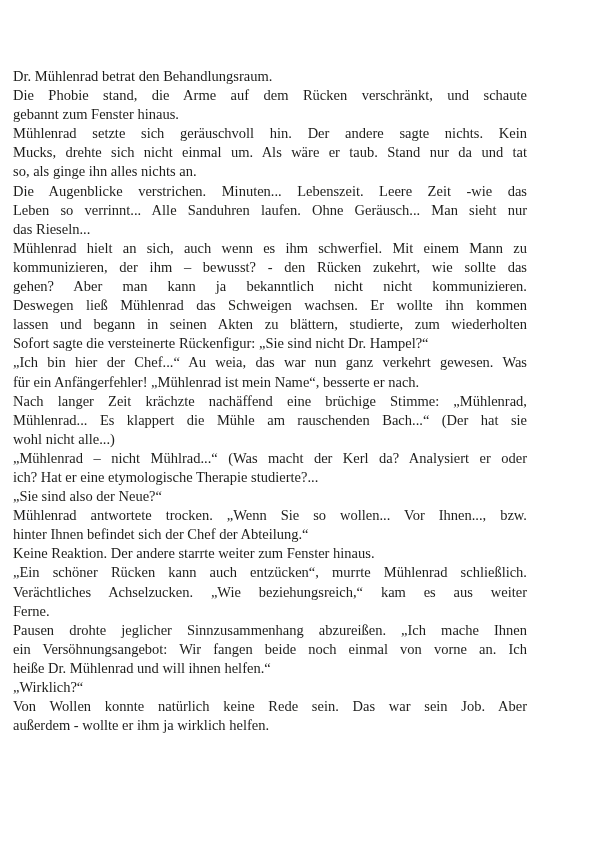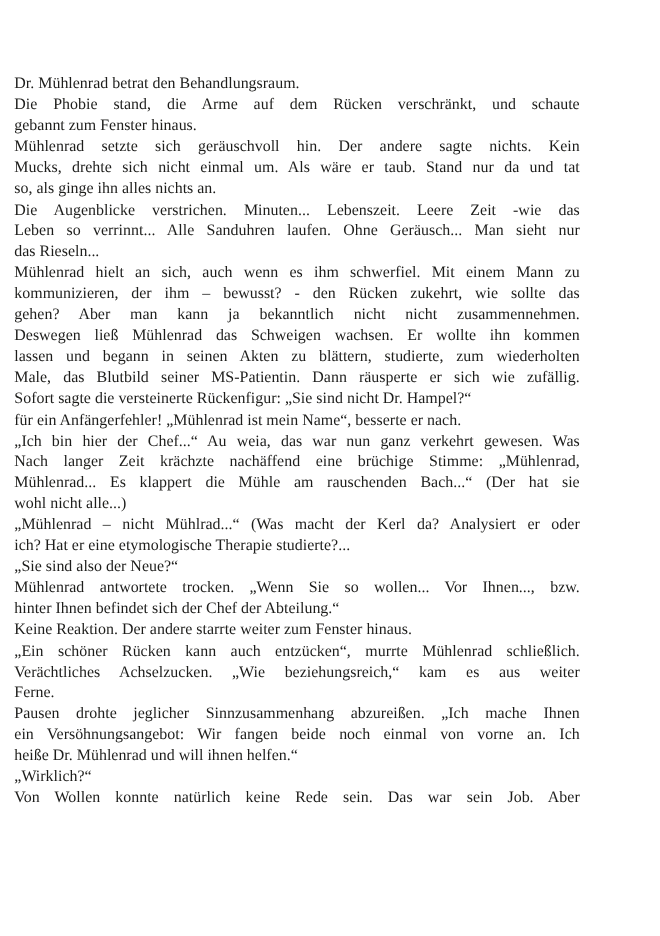--- a/index.html
+++ b/index.html
@@ -45,38 +45,38 @@
       <div class="line">Die Phobie stand, die Arme auf dem Rücken verschränkt, und schaute</div>
       <div class="line para-end">gebannt zum Fenster hinaus.</div>
       <div class="line">Mühlenrad setzte sich geräuschvoll hin. Der andere sagte nichts. Kein</div>
       <div class="line">Mucks, drehte sich nicht einmal um. Als wäre er taub. Stand nur da und tat</div>
       <div class="line para-end">so, als ginge ihn alles nichts an.</div>
       <div class="line">Die Augenblicke verstrichen. Minuten... Lebenszeit. Leere Zeit -wie das</div>
       <div class="line">Leben so verrinnt... Alle Sanduhren laufen. Ohne Geräusch... Man sieht nur</div>
       <div class="line para-end">das Rieseln...</div>
       <div class="line">Mühlenrad hielt an sich, auch wenn es ihm schwerfiel. Mit einem Mann zu</div>
       <div class="line">kommunizieren, der ihm – bewusst? - den Rücken zukehrt, wie sollte das</div>
-      <div class="line">gehen? Aber man kann ja bekanntlich nicht nicht zusammennehmen.</div>
+      <div class="line">gehen? Aber man kann ja bekanntlich nicht nicht kommunizieren.</div>
       <div class="line">Deswegen ließ Mühlenrad das Schweigen wachsen. Er wollte ihn kommen</div>
       <div class="line">lassen und begann in seinen Akten zu blättern, studierte, zum wiederholten</div>
-      <div class="line">Male, das Blutbild seiner MS-Patientin. Dann räusperte er sich wie zufällig.</div>
       <div class="line para-end">Sofort sagte die versteinerte Rückenfigur: „Sie sind nicht Dr. Hampel?“</div>
+      <div class="line">„Ich bin hier der Chef...“ Au weia, das war nun ganz verkehrt gewesen. Was</div>
       <div class="line para-end">für ein Anfängerfehler! „Mühlenrad ist mein Name“, besserte er nach.</div>
-      <div class="line">„Ich bin hier der Chef...“ Au weia, das war nun ganz verkehrt gewesen. Was</div>
       <div class="line">Nach langer Zeit krächzte nachäffend eine brüchige Stimme: „Mühlenrad,</div>
       <div class="line">Mühlenrad... Es klappert die Mühle am rauschenden Bach...“ (Der hat sie</div>
       <div class="line para-end">wohl nicht alle...)</div>
       <div class="line">„Mühlenrad – nicht Mühlrad...“ (Was macht der Kerl da? Analysiert er oder</div>
       <div class="line para-end">ich? Hat er eine etymologische Therapie studierte?...</div>
       <div class="line para-end">„Sie sind also der Neue?“</div>
       <div class="line">Mühlenrad antwortete trocken. „Wenn Sie so wollen... Vor Ihnen..., bzw.</div>
       <div class="line para-end">hinter Ihnen befindet sich der Chef der Abteilung.“</div>
       <div class="line para-end">Keine Reaktion. Der andere starrte weiter zum Fenster hinaus.</div>
       <div class="line">„Ein schöner Rücken kann auch entzücken“, murrte Mühlenrad schließlich.</div>
       <div class="line">Verächtliches Achselzucken. „Wie beziehungsreich,“ kam es aus weiter</div>
       <div class="line para-end">Ferne.</div>
       <div class="line">Pausen drohte jeglicher Sinnzusammenhang abzureißen. „Ich mache Ihnen</div>
       <div class="line">ein Versöhnungsangebot: Wir fangen beide noch einmal von vorne an. Ich</div>
       <div class="line para-end">heiße Dr. Mühlenrad und will ihnen helfen.“</div>
       <div class="line para-end">„Wirklich?“</div>
       <div class="line">Von Wollen konnte natürlich keine Rede sein. Das war sein Job. Aber</div>
+      <div class="line para-end">außerdem - wollte er ihm ja wirklich helfen.</div>
     </div>
 </div>
 
 </body></html>

